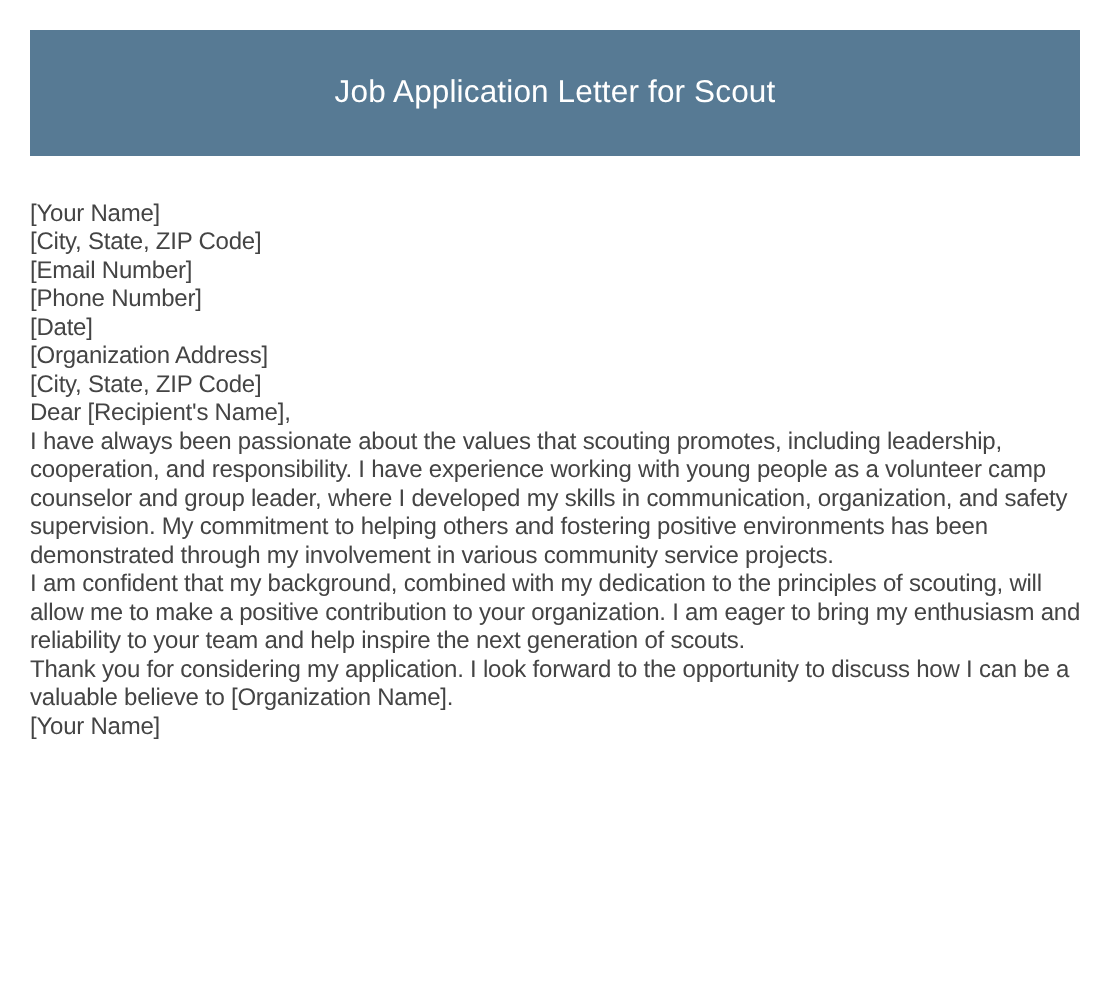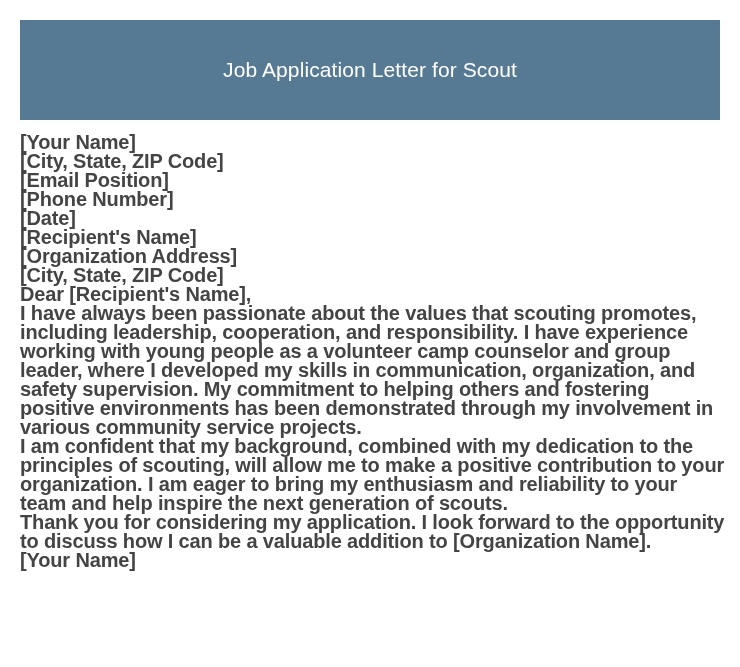--- a/index.html
+++ b/index.html
@@ -12,63 +12,61 @@
       height: 667px;
       overflow: hidden;
       position: relative;
       font-family: "Liberation Sans", "DejaVu Sans", sans-serif;
     }
     .header {
       position: absolute;
       left: 20px;
       top: 20px;
       width: 700px;
-      height: 100px;
+      height: 84px;
       background: #577a94;
       display: flex;
       align-items: center;
       justify-content: center;
     }
     .header-title {
       color: #ffffff;
       font-size: 21px;
       font-family: "Liberation Sans", sans-serif;
       letter-spacing: 0.1px;
     }
     .letter {
       position: absolute;
       left: 20px;
       top: 133px;
       width: 705px;
       color: #444444;
-      font-size: 20px;
+      font-size: 16px;
       line-height: 19px;
       font-family: "Liberation Sans", sans-serif;
       letter-spacing: -0.15px;
-      font-weight: bold;
     }
     .line, .para {
       display: block;
       margin: 0;
     }
   </style>
 </head>
 <body>
 
 <div class="header">
   <span class="header-title">Job Application Letter for Scout</span>
 </div>
 
 <div class="letter">
   <span class="line">[Your Name]</span>
   <span class="line">[City, State, ZIP Code]</span>
-  <span class="line">[Email Position]</span>
+  <span class="line">[Email Number]</span>
   <span class="line">[Phone Number]</span>
   <span class="line">[Date]</span>
-  <span class="line">[Recipient's Name]</span>
   <span class="line">[Organization Address]</span>
   <span class="line">[City, State, ZIP Code]</span>
   <span class="line">Dear [Recipient's Name],</span>
   <p class="para">I have always been passionate about the values that scouting promotes, including leadership, cooperation, and responsibility. I have experience working with young people as a volunteer camp counselor and group leader, where I developed my skills in communication, organization, and safety supervision. My commitment to helping others and fostering positive environments has been demonstrated through my involvement in various community service projects.</p>
   <p class="para">I am confident that my background, combined with my dedication to the principles of scouting, will allow me to make a positive contribution to your organization. I am eager to bring my enthusiasm and reliability to your team and help inspire the next generation of scouts.</p>
-  <p class="para">Thank you for considering my application. I look forward to the opportunity to discuss how I can be a valuable addition to [Organization Name].</p>
+  <p class="para">Thank you for considering my application. I look forward to the opportunity to discuss how I can be a valuable believe to [Organization Name].</p>
   <span class="line">[Your Name]</span>
 </div>
 
 </body></html>

